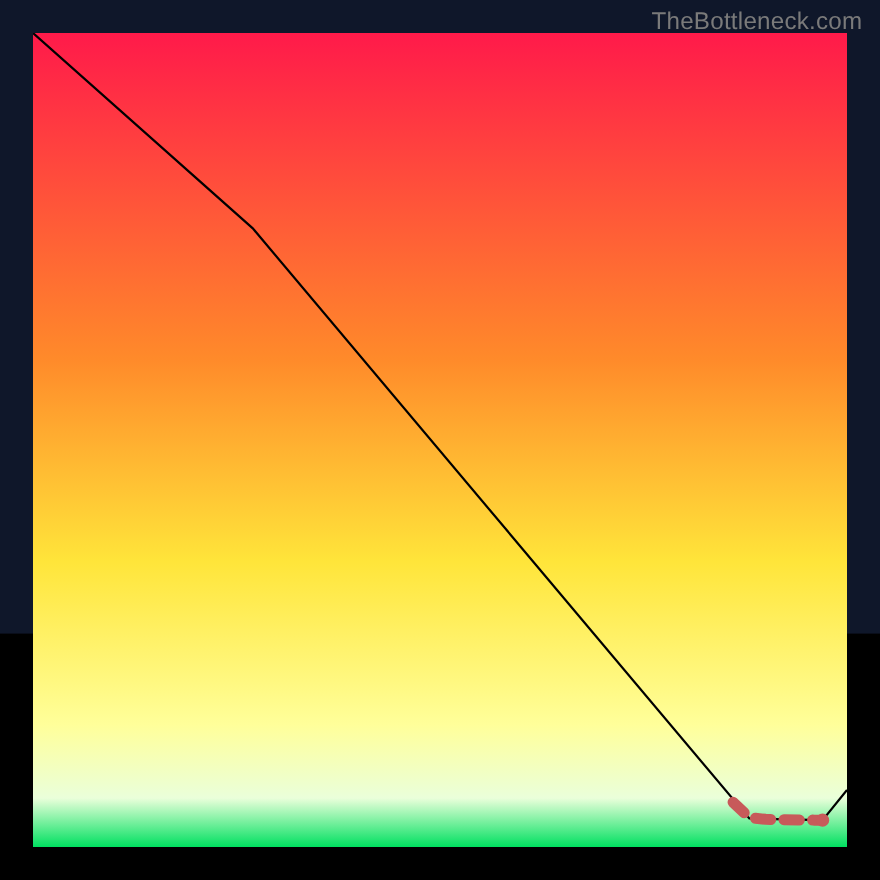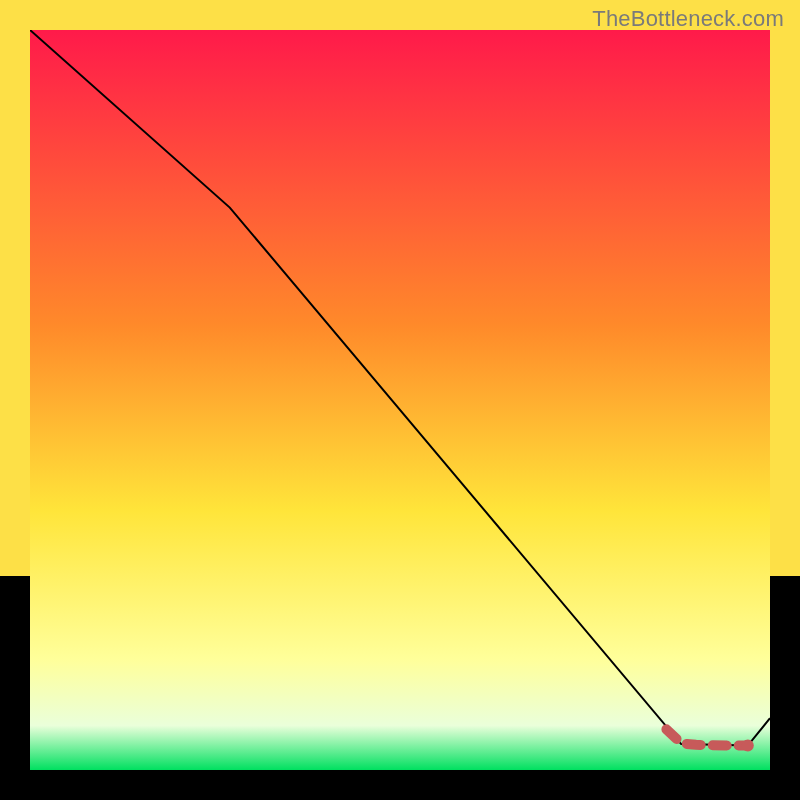--- a/index.html
+++ b/index.html
@@ -8,21 +8,21 @@
     width: 800px;
     height: 800px;
     overflow: hidden;
     font-family: Arial, Helvetica, sans-serif;
     background: #000;
   }
   .frame {
     position: relative;
     width: 800px;
     height: 576px;
-    background: #fde047;
+    background: #0f172a;
   }
   .watermark {
     position: absolute;
     top: 6px;
     right: 16px;
     color: #7a7a7a;
     font-size: 22px;
     letter-spacing: 0.2px;
     font-weight: 400;
   }

